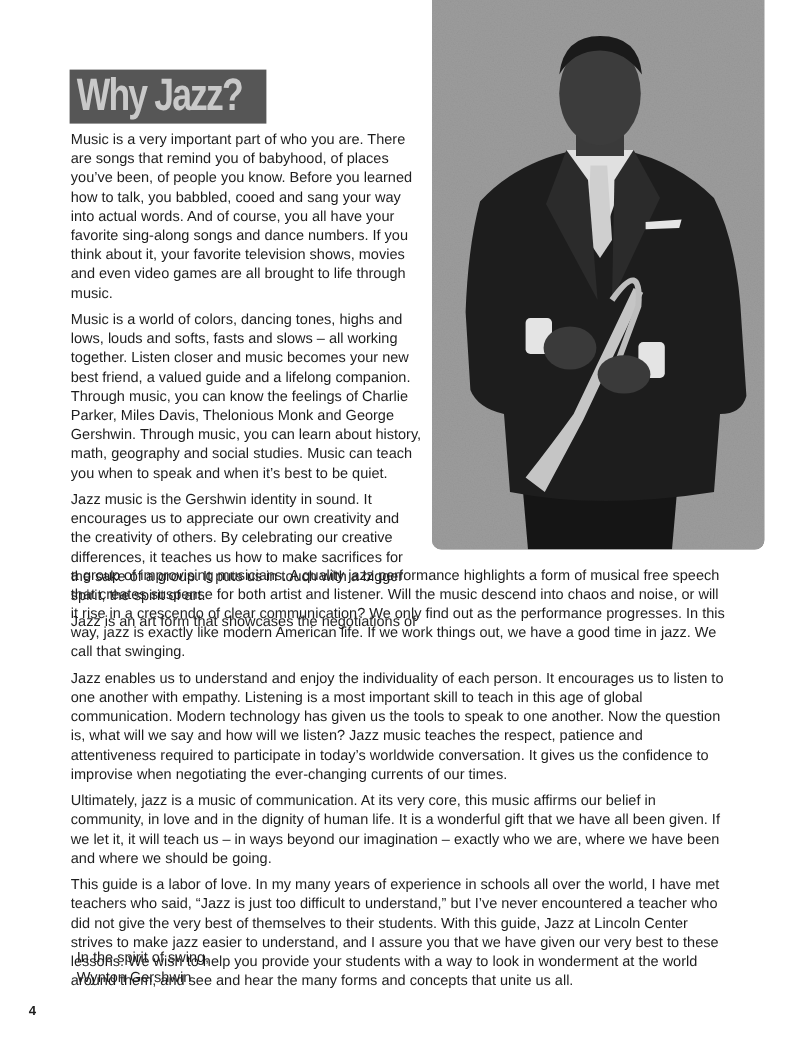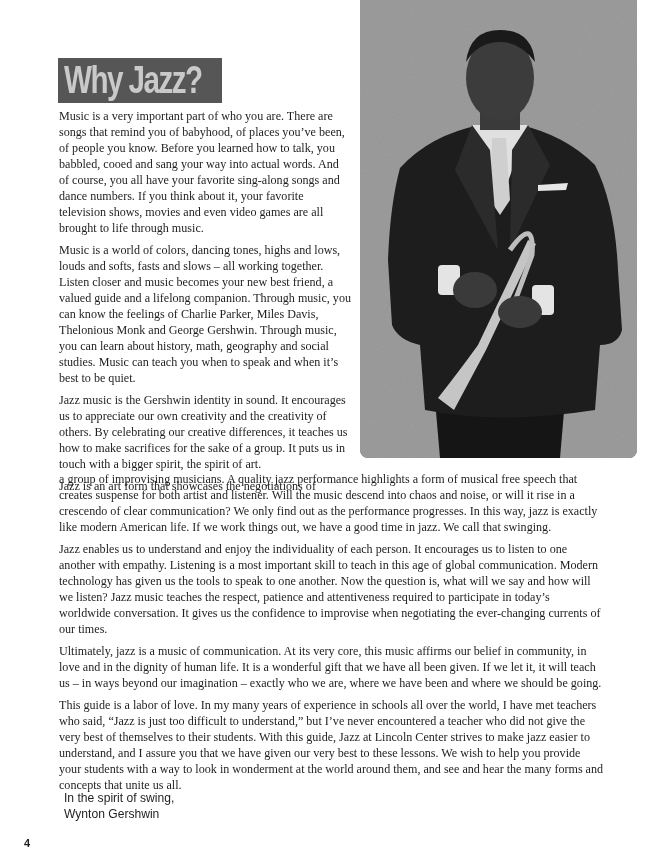--- a/index.html
+++ b/index.html
@@ -20,21 +20,21 @@
       display: flex; align-items: center;
     }
     .title-text {
       font-family: "Liberation Sans", sans-serif; font-weight: bold;
       font-size: 38px; color: #c9c9c9; letter-spacing: -2px;
       transform: scaleX(0.78); transform-origin: left center;
       display: inline-block; white-space: nowrap; line-height: 45px;
       margin-right: -24px;
     }
     .col {
-      position: absolute; left: 59px; font-size: 12.1px; line-height: 16px; font-family: Liberation Serif, serif;
+      position: absolute; left: 59px; font-size: 12.1px; line-height: 16px;
     }
     .col p { margin: 0 0 6px 0; }
     .narrow { top: 108px; width: 292px; }
     .wide { top: 460px; width: 545px; }
     .signoff { position: absolute; left: 64px; top: 790px; font-size: 12.1px; line-height: 16px; }
     .page-num { position: absolute; left: 24px; top: 837px; font-size: 11px; font-weight: bold; }
   </style>
 </head>
 <body>
 

